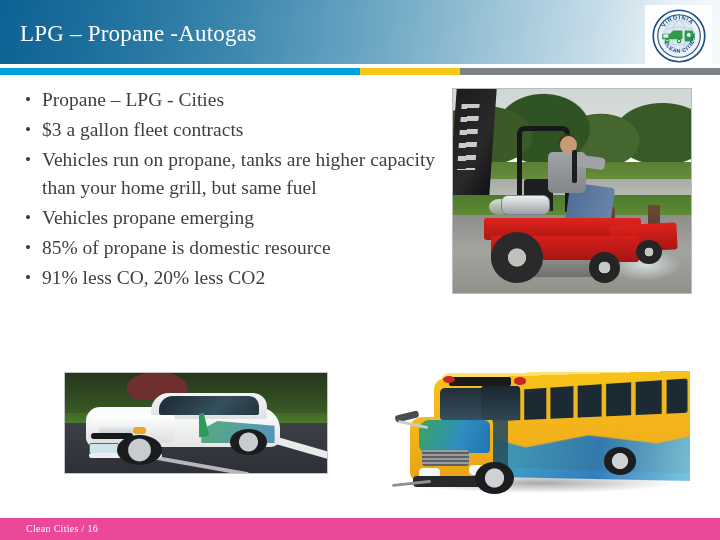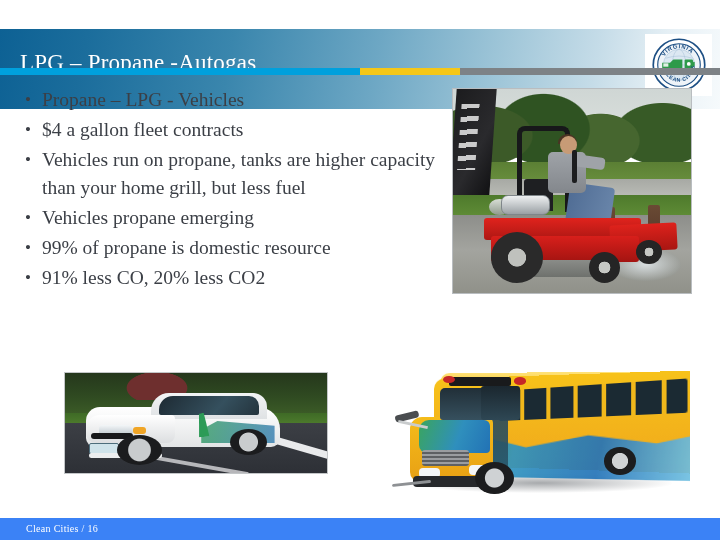--- a/index.html
+++ b/index.html
@@ -17,31 +17,30 @@
     height: 540px;
     overflow: hidden;
     background: #ffffff;
   }
 
   
   .header {
     position: absolute;
     left: 0; top: 0;
     width: 720px;
-    height: 80px;
+    height: 64px;
     background: linear-gradient(100deg,
         #0d6194 0%,
         #1b6d9c 12%,
         #3a86ad 32%,
         #6da7c4 52%,
         #9cc4d7 68%,
         #c5dce8 82%,
         #e8f1f6 92%,
         #f6fafc 100%);
-    margin-top: 29px;
   }
   .header-title {
     position: absolute;
     left: 20px;
     top: 21px;
     font-family: "Liberation Serif", serif;
     font-size: 23px;
     font-weight: 400;
     color: #ffffff;
     letter-spacing: 0.2px;
@@ -317,21 +316,21 @@
   .b-door    { position:absolute; left:33%; top:38%; width:6%; height:42%;
                background: linear-gradient(#2c4a5a,#27566b); border-radius:2px; opacity:.9; }
 
   
   .footer {
     position: absolute;
     left: 0;
     bottom: 0;
     width: 720px;
     height: 22px;
-    background: #3b82f6;
+    background: #ec4899;
   }
   .footer-text {
     position: absolute;
     left: 26px;
     top: 5px;
     font-family: "Liberation Serif", serif;
     font-size: 10px;
     color: #ffffff;
     letter-spacing: .3px;
   }
@@ -380,37 +379,37 @@
 
   <div class="accent-bar">
     <div class="accent-seg-cyan"></div>
     <div class="accent-seg-yellow"></div>
     <div class="accent-seg-gray"></div>
   </div>
 
   <div class="bullets">
     <div class="bullet-row">
       <span class="bullet-mark">•</span>
-      <span class="bullet-text">Propane – LPG - Vehicles</span>
+      <span class="bullet-text">Propane – LPG - Cities</span>
     </div>
     <div class="bullet-row">
       <span class="bullet-mark">•</span>
-      <span class="bullet-text">$4 a gallon fleet contracts</span>
+      <span class="bullet-text">$3 a gallon fleet contracts</span>
     </div>
     <div class="bullet-row">
       <span class="bullet-mark">•</span>
-      <span class="bullet-text">Vehicles run on propane, tanks are higher capacity than your home grill, but less fuel</span>
+      <span class="bullet-text">Vehicles run on propane, tanks are higher capacity than your home grill, but same fuel</span>
     </div>
     <div class="bullet-row">
       <span class="bullet-mark">•</span>
       <span class="bullet-text">Vehicles propane emerging</span>
     </div>
     <div class="bullet-row">
       <span class="bullet-mark">•</span>
-      <span class="bullet-text">99% of propane is domestic resource</span>
+      <span class="bullet-text">85% of propane is domestic resource</span>
     </div>
     <div class="bullet-row">
       <span class="bullet-mark">•</span>
       <span class="bullet-text">91% less CO, 20% less CO2</span>
     </div>
   </div>
 
   <div class="photo photo-mower">
     <div class="mower-scene">
       <div class="m-sky"></div>

